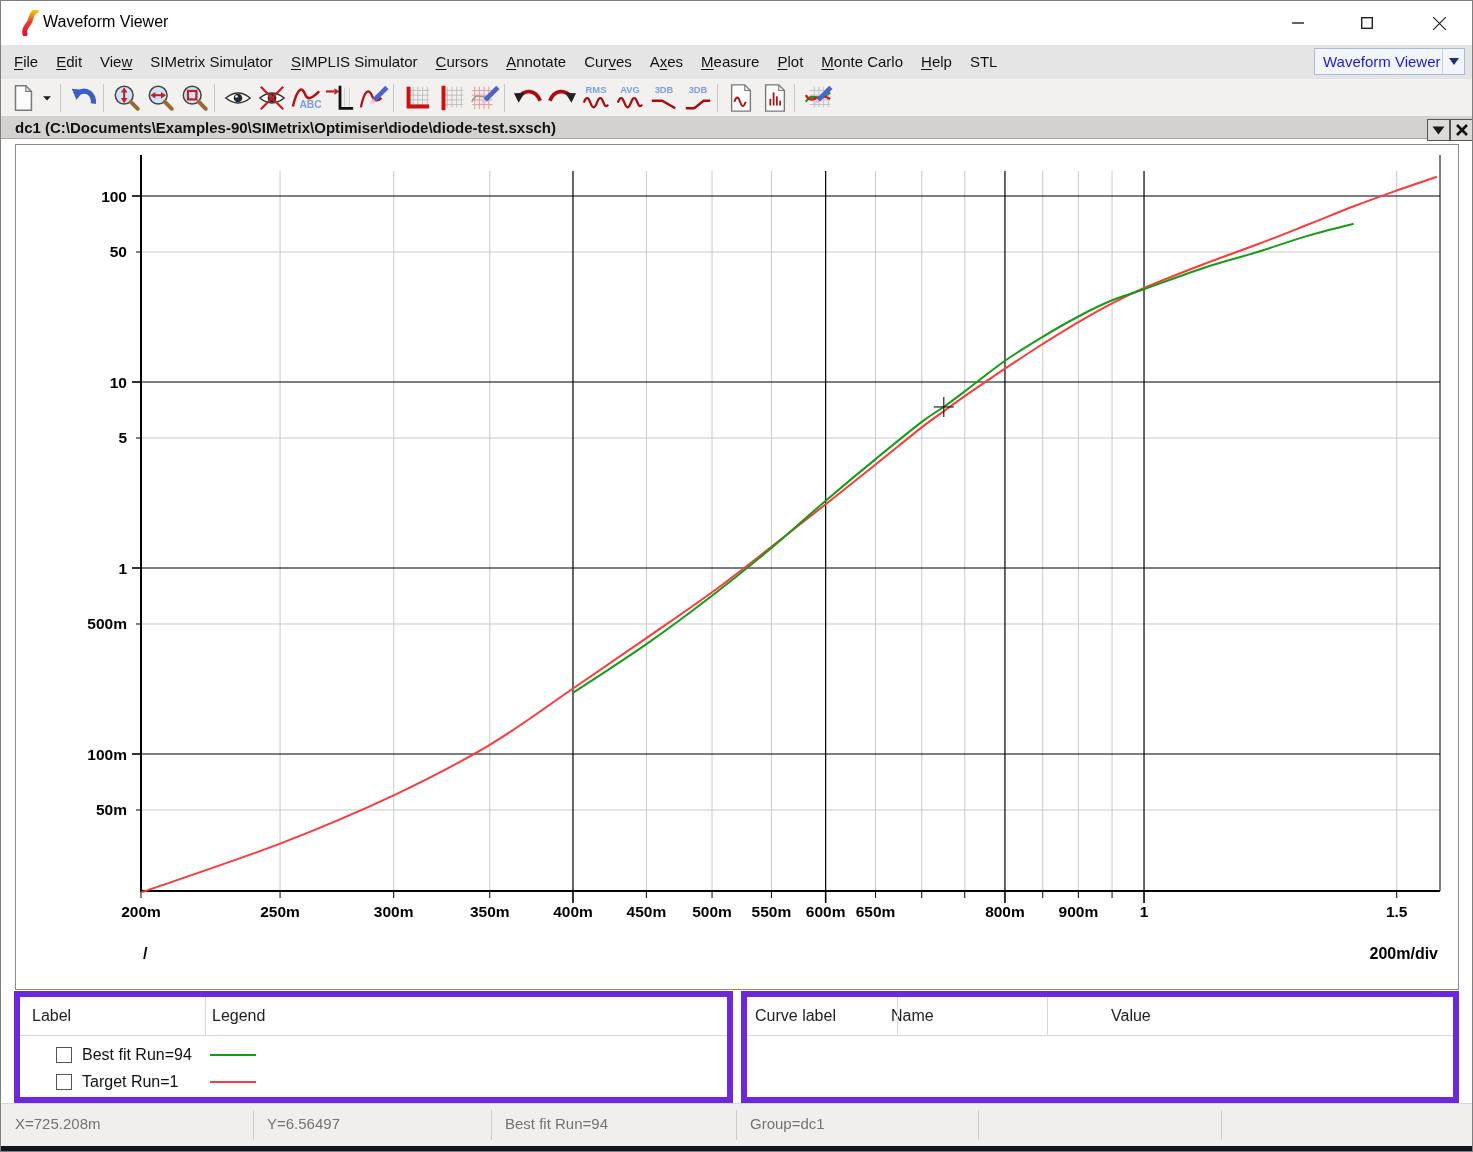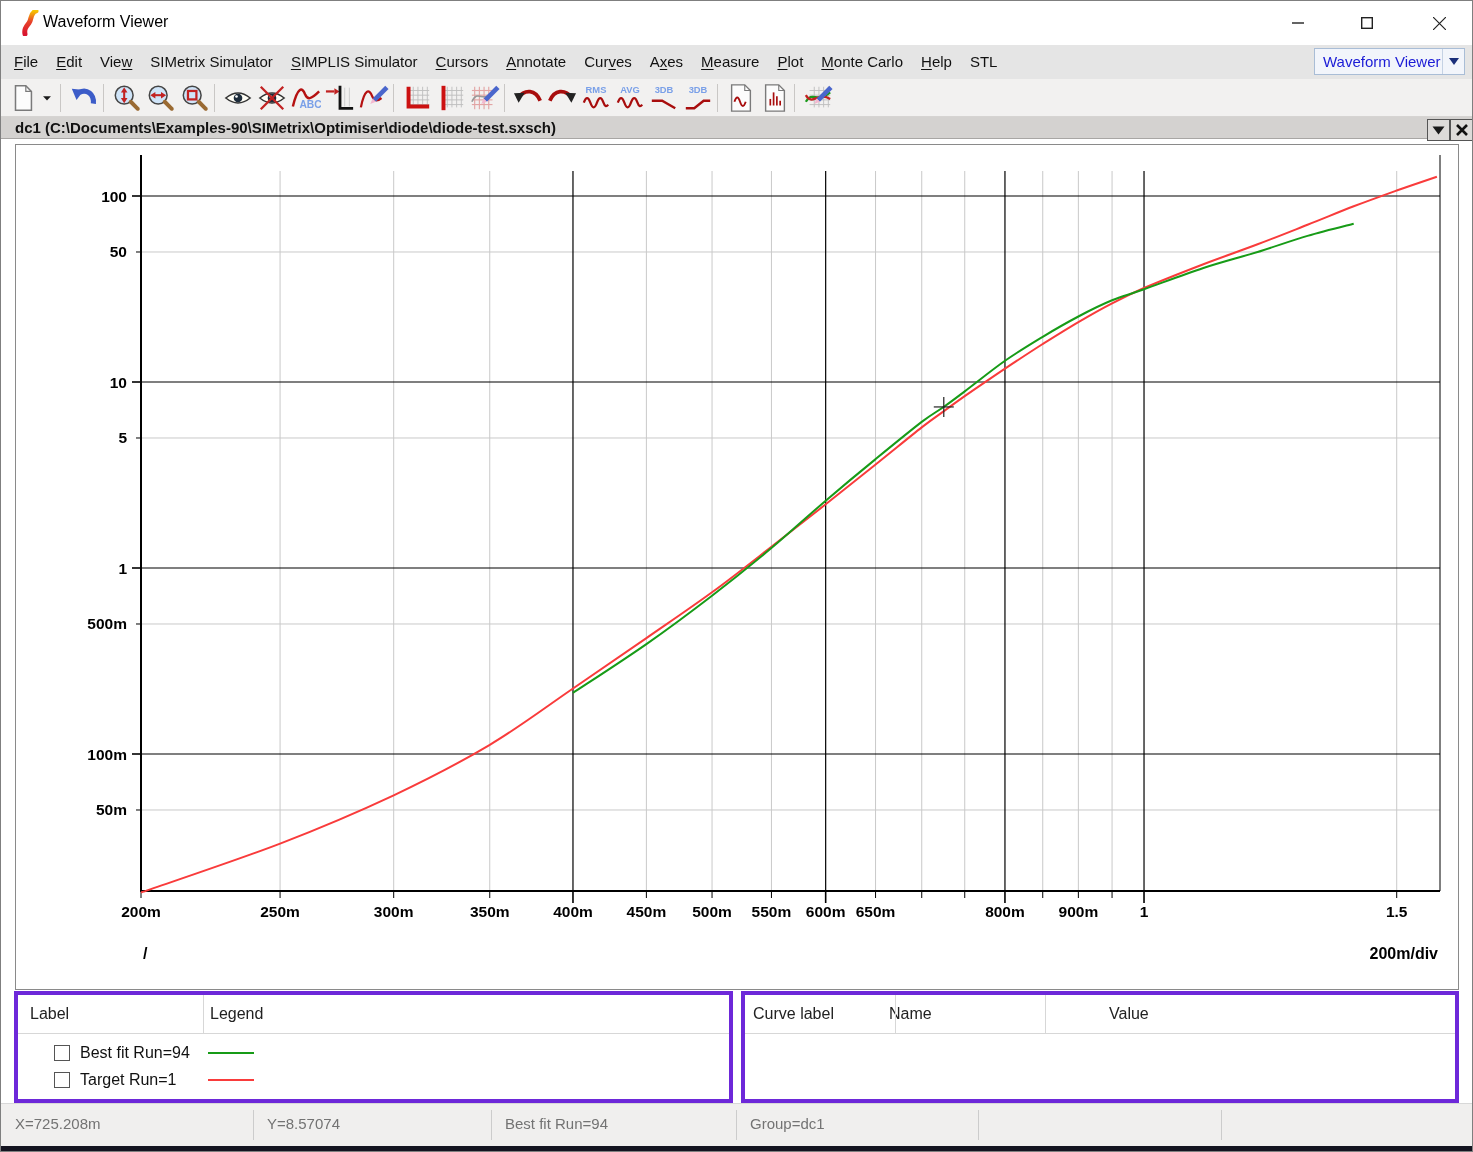--- a/index.html
+++ b/index.html
@@ -32,21 +32,21 @@
   
   .tabbar { position:absolute; left:0; top:116px; width:100%; height:22px; background:#d4d2d0;
     border-bottom:1px solid #a8a6a4; display:flex; align-items:center; }
   .tabtitle { font-size:15px; font-weight:600; padding-left:14px; white-space:nowrap; }
   .tabbtn { position:absolute; top:2px; width:23px; height:22px; background:#dddbd9; border:1px solid #555;
     display:flex; align-items:center; justify-content:center; }
   #tab-drop { left:1426px; } #tab-close { left:1449px; }
   
   .chart-panel { position:absolute; left:14px; top:143px; width:1444px; height:846px; background:#fff; border:1px solid #8a8a8a; }
   
-  .panel { position:absolute; top:990px; height:112px; background:#fff; border:4px solid #6d28d9; }
+  .panel { position:absolute; top:990px; height:112px; background:#fff; border:6px solid #6d28d9; }
   #legend-panel { left:13px; width:719px; }
   #values-panel { left:740px; width:718px; }
   .panel .hdr { position:absolute; top:0; height:38px; font-size:16px; color:#222; display:flex; align-items:center; }
   .panel .hline { position:absolute; left:0; top:38px; width:100%; height:1px; background:#d7d7d7; }
   .panel .vline { position:absolute; top:0; width:1px; height:38px; background:#d7d7d7; }
   .legend-row { position:absolute; left:0; width:100%; height:27px; display:flex; align-items:center; }
   .legend-row .cb { width:16px; height:16px; border:1px solid #555; background:#fff; margin-left:36px; }
   .legend-row .lab { font-size:16px; margin-left:10px; white-space:nowrap; }
   .legend-row .sample { position:absolute; left:190px; width:46px; height:0; border-top:2px solid #000; }
   
@@ -450,21 +450,21 @@
     <div class="hdr" style="left:144px;">Name</div>
     <div class="hdr" style="left:320px;margin-left:44px;">Value</div>
     <div class="vline" style="left:150px;"></div>
     <div class="vline" style="left:300px;"></div>
     <div class="hline"></div>
   </div>
 
   <div class="statusbar" id="statusbar">
       <div class="sb-field" style="left: 14px;">X=725.208m</div>
       <div class="sb-div" style="left: 252px;"></div>
-      <div class="sb-field" style="left: 266px;">Y=8.57074</div>
+      <div class="sb-field" style="left: 266px;">Y=6.56497</div>
       <div class="sb-div" style="left: 490px;"></div>
       <div class="sb-field" style="left: 504px;">Best fit Run=94</div>
       <div class="sb-div" style="left: 735px;"></div>
       <div class="sb-field" style="left: 749px;">Group=dc1</div>
       <div class="sb-div" style="left: 977px;"></div>
       <div class="sb-field" style="left: 991px;"></div>
       <div class="sb-div" style="left: 1220px;"></div>
       <div class="sb-field" style="left: 1234px;"></div>
     </div>
   <div class="bottomstrip"></div>

